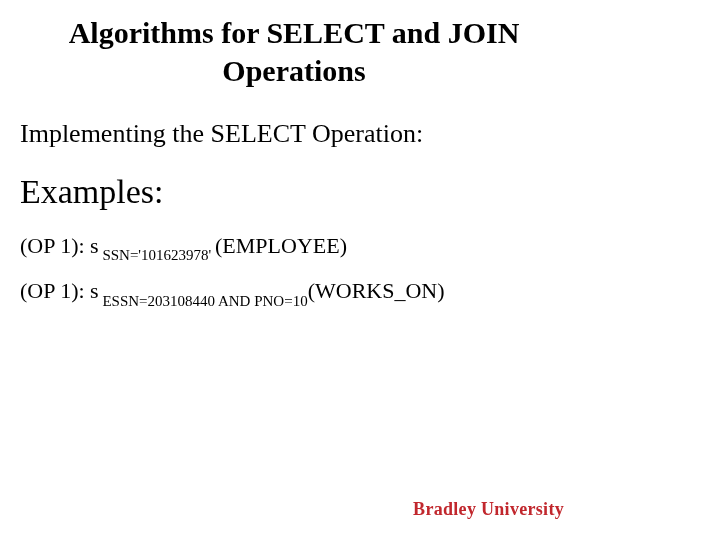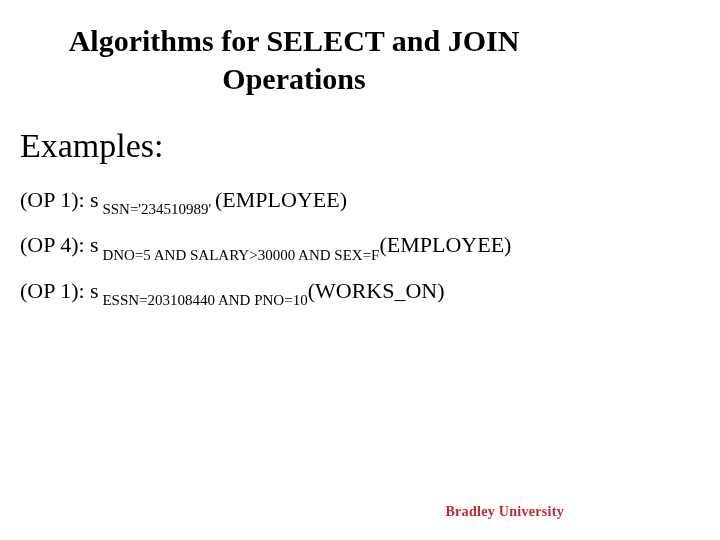--- a/index.html
+++ b/index.html
@@ -10,21 +10,21 @@
     background: #ffffff;
     font-family: "Times New Roman", Times, serif;
     color: #000000;
     overflow: hidden;
   }
   .slide {
     position: relative;
     width: 588px;
     height: 540px;
     box-sizing: border-box;
-    padding: 22px 20px 0 20px;
+    padding: 14px 20px 0 20px;
   }
   .title {
     text-align: center;
     font-weight: bold;
     font-size: 30px;
     line-height: 1.25;
     margin: 0 auto 30px auto;
     max-width: 560px;
   }
   .subtitle {
@@ -59,46 +59,44 @@
   }
   .op-line .relation {
     display: inline;
   }
   .footer-brand {
     position: absolute;
     right: 24px;
     bottom: 20px;
     font-family: Georgia, "Times New Roman", serif;
     font-weight: bold;
-    font-size: 14px;
+    font-size: 18px;
     color: #c1272d;
     letter-spacing: 0.3px;
   }
 </style>
 </head>
 <body>
 
 <div class="slide">
 
   <div class="title">Algorithms for SELECT and JOIN Operations</div>
 
+  <div class="subtitle">Implementing the SELECT Operation:</div>
 
   <div class="section-label">Examples:</div>
 
   <div class="op-list">
 
     <div class="op-line">
-      <span class="label">(OP 1): </span><span class="sigma">s</span><span class="sub"> SSN='234510989' </span><span class="relation">(EMPLOYEE)</span>
+      <span class="label">(OP 1): </span><span class="sigma">s</span><span class="sub"> SSN='101623978' </span><span class="relation">(EMPLOYEE)</span>
     </div>
 
 
 
-    <div class="op-line">
-      <span class="label">(OP 4): </span><span class="sigma">s</span><span class="sub"> DNO=5 AND SALARY&gt;30000 AND SEX=F</span><span class="relation">(EMPLOYEE)</span>
-    </div>
 
     <div class="op-line">
       <span class="label">(OP 1): </span><span class="sigma">s</span><span class="sub"> ESSN=203108440 AND PNO=10</span><span class="relation">(WORKS_ON)</span>
     </div>
 
   </div>
 
   <div class="footer-brand">Bradley University</div>
 
 </div>

